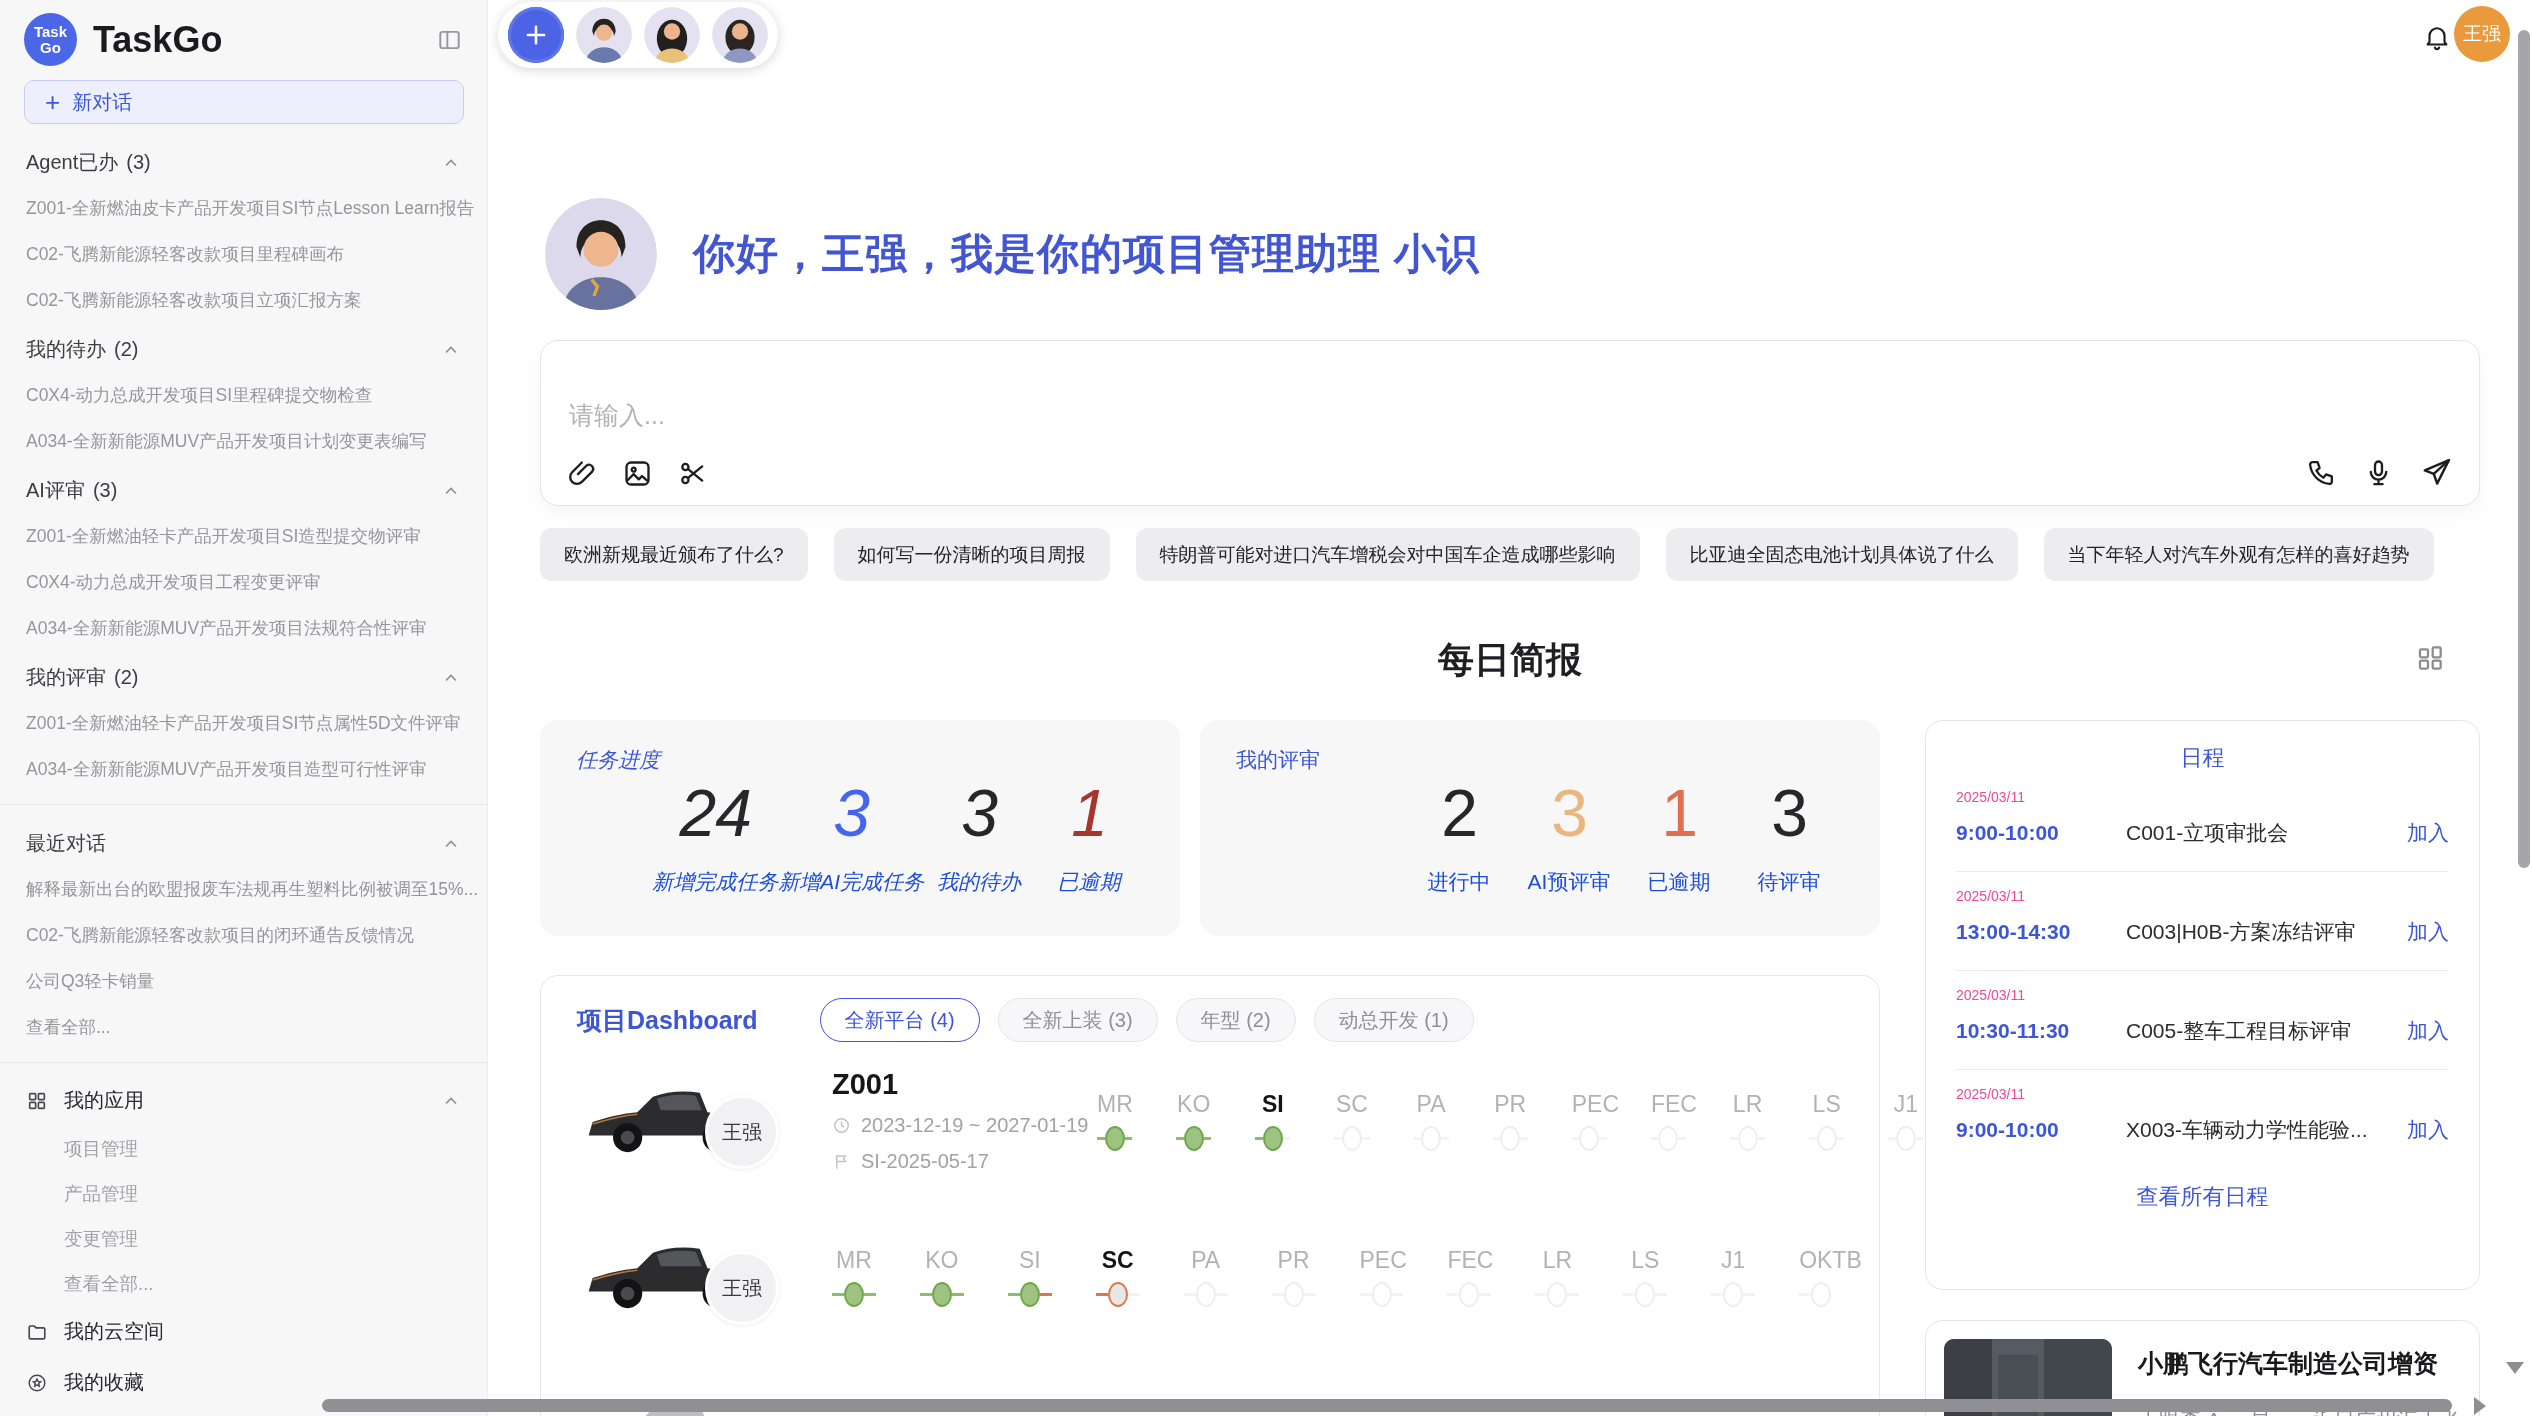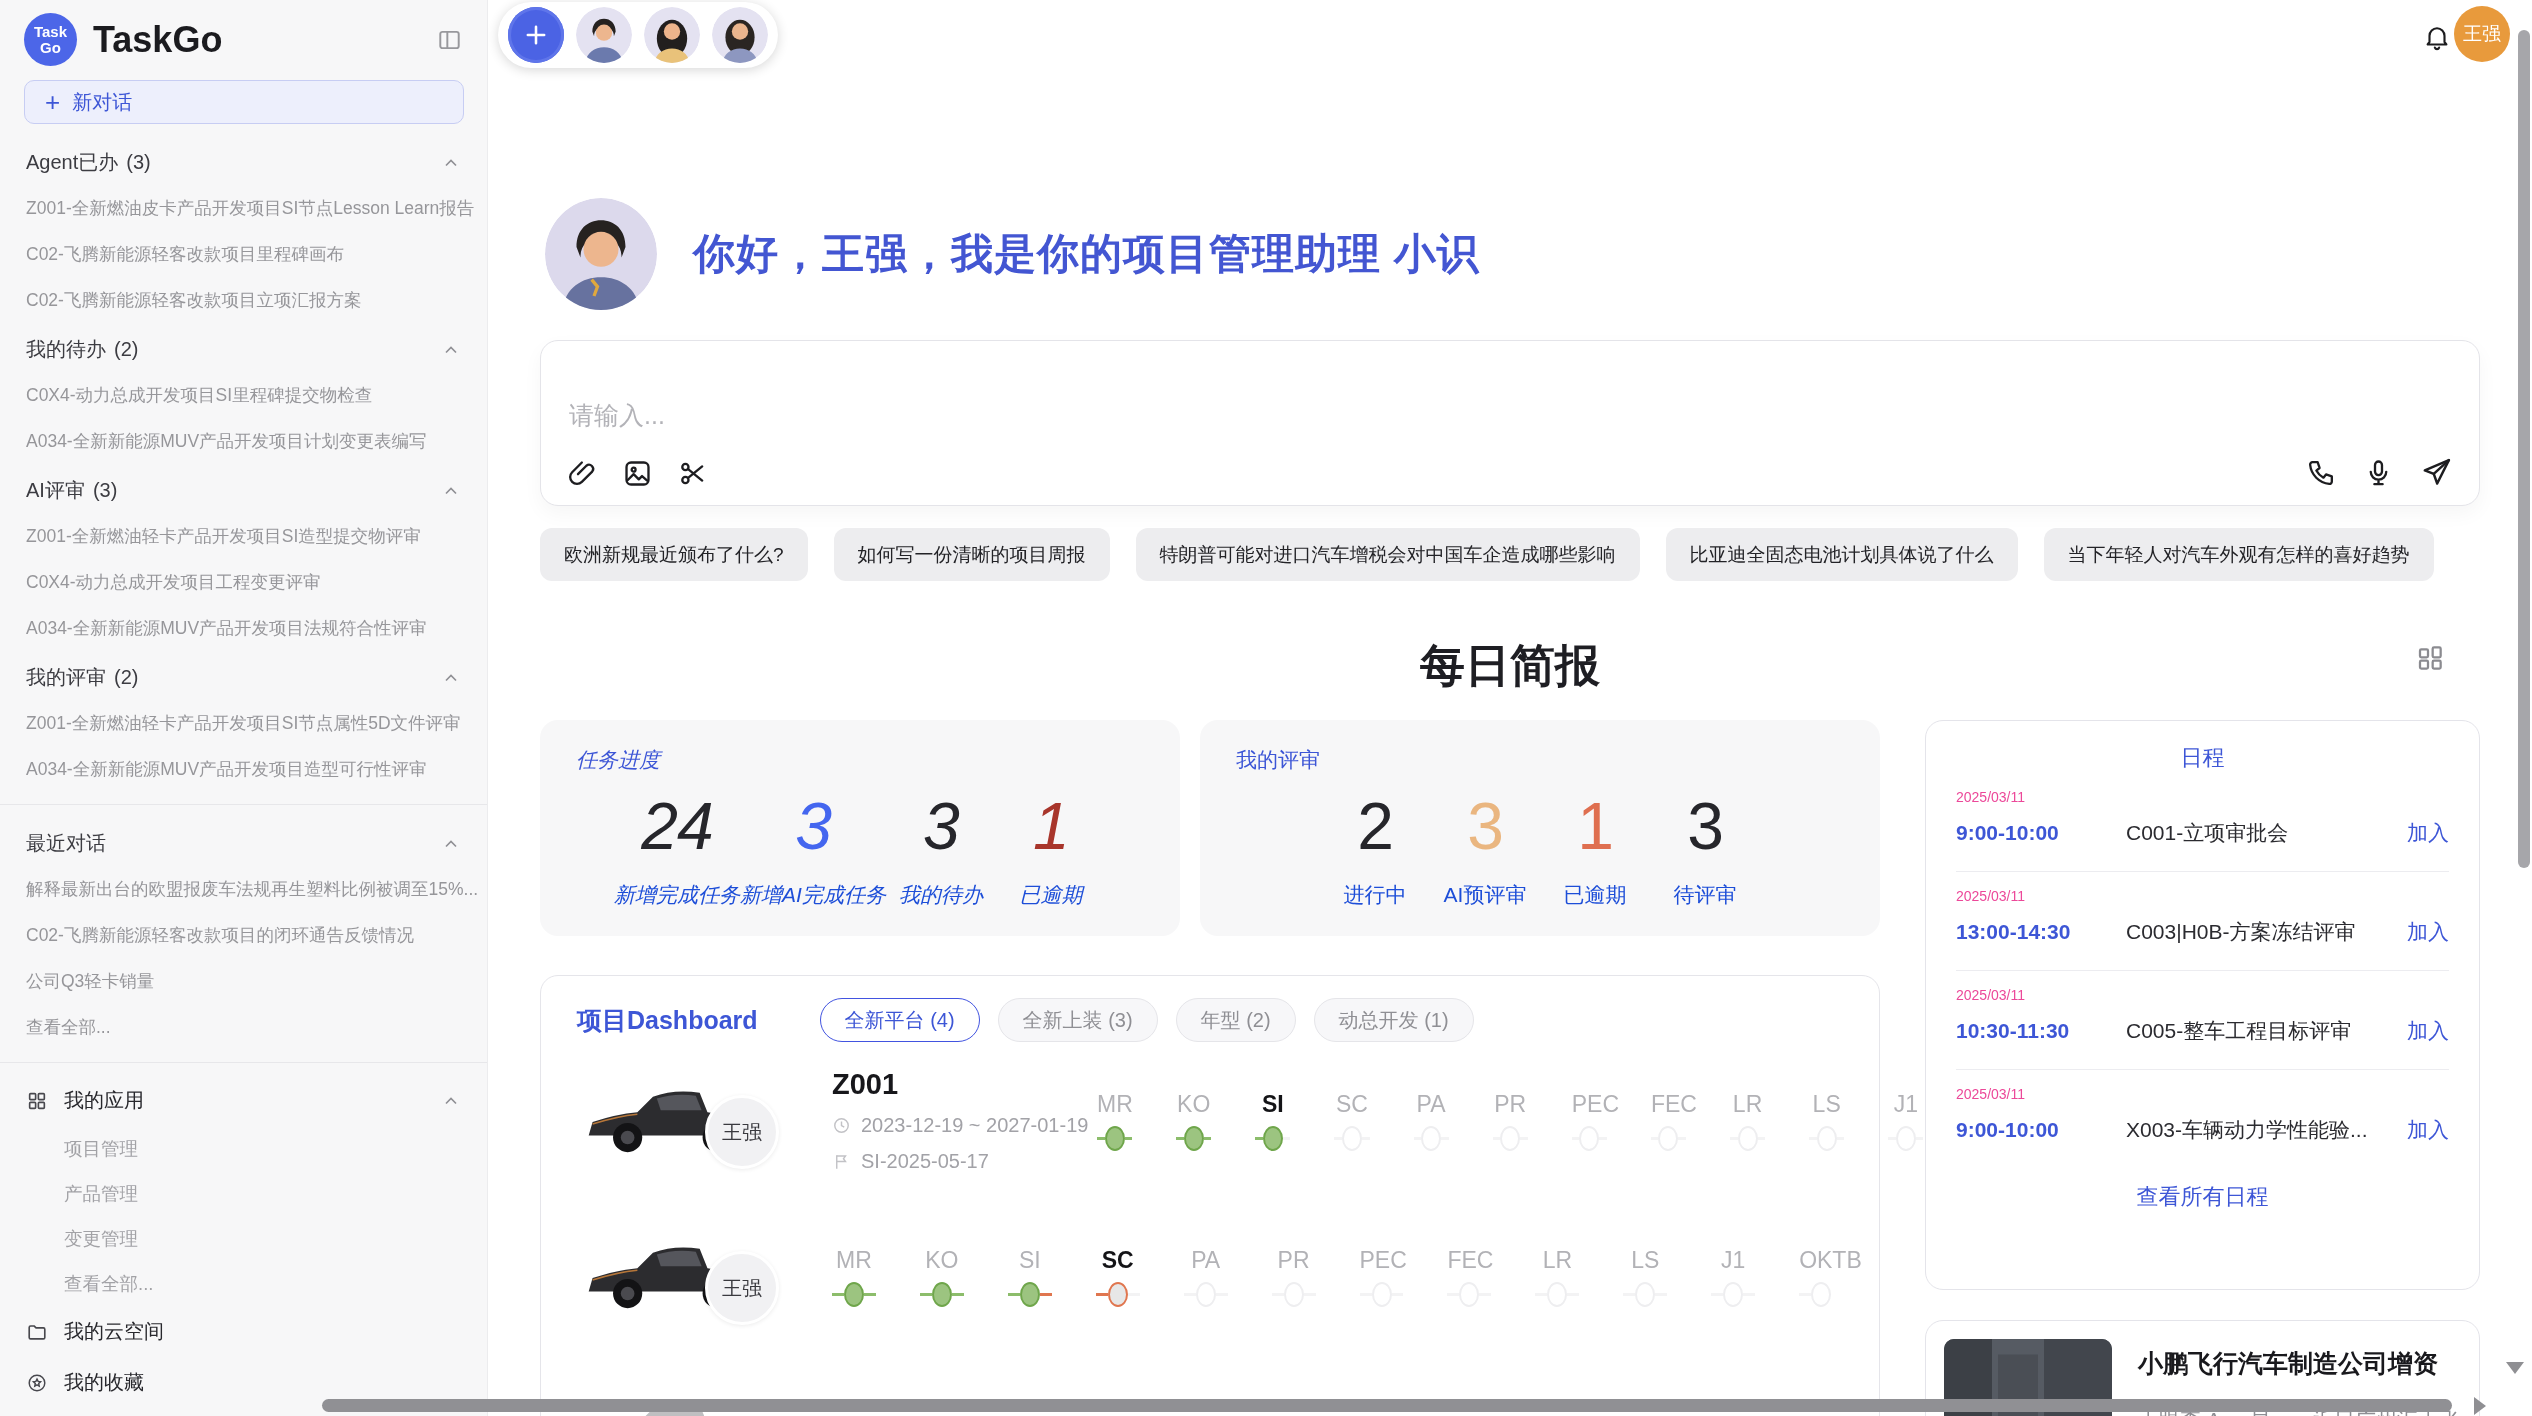--- a/index.html
+++ b/index.html
@@ -56,28 +56,28 @@
   .tools-left { position:absolute; left:26px; bottom:16px; display:flex; gap:24px; color:#1d1d20; }
   .tools-right { position:absolute; right:26px; bottom:16px; display:flex; gap:26px; align-items:center; color:#1d1d20; }
   .tools-left .icon-btn, .tools-right .icon-btn { color:inherit; }
   .send-icon { color:#4254e0; }
 
   .chips { position:absolute; left:52px; top:528px; display:flex; gap:26px;align-items:flex-end; }
   .chip { height:53px; background:#ededef; border-radius:12px; display:flex; align-items:center;
     padding:0 24px; font-size:19px; color:#232327; white-space:nowrap; cursor:pointer; }
 
   .brief-head { position:absolute; left:52px; top:636px; width:1940px; text-align:center;
-    font-size:45px; font-weight:700; color:#1e1e23; }
+    font-size:36px; font-weight:700; color:#1e1e23; }
   .brief-grid { position:absolute; left:1926px; top:642px; color:#8b8b90; cursor:pointer; }
 
   .stats-row { position:absolute; left:52px; top:720px; display:flex; gap:20px; }
   .stat-card { background:#f7f7f8; border-radius:18px; height:216px; padding:26px 36px; }
   .stat-card.tasks { width:640px;font-style:italic; } .stat-card.reviews { width:680px; }
   .stat-title { font-size:21px; color:#3d56d6; font-weight:500; }
-  .stat-cells { display:flex; justify-content:center; margin-top:18px; }
+  .stat-cells { display:flex; justify-content:flex-end; margin-top:5px; }
   .stat-cell { text-align:center; min-width:110px; }
   .stat-value { font-size:66px; font-weight:500; letter-spacing:-1px; color:#26262b; line-height:1.05; }
   .stat-label { font-size:21px; color:#1d4ed8; margin-top:20px; }
 
   .right-col { position:absolute; left:1437px; top:720px; width:555px; }
   .sched-card { border:1.5px solid #e4e4ea; border-radius:18px; background:#fff; padding:22px 30px 20px; height:570px; }
   .sched-title { text-align:center; color:#3d56d6; font-size:22px; font-weight:500; }
   .sch-item { padding:16px 0 24px; border-bottom:1px solid #ececf0; }
   .sch-item:last-child { border-bottom:none; }
   .sch-date { font-size:14px; color:#ec4899; margin-bottom:14px; }

